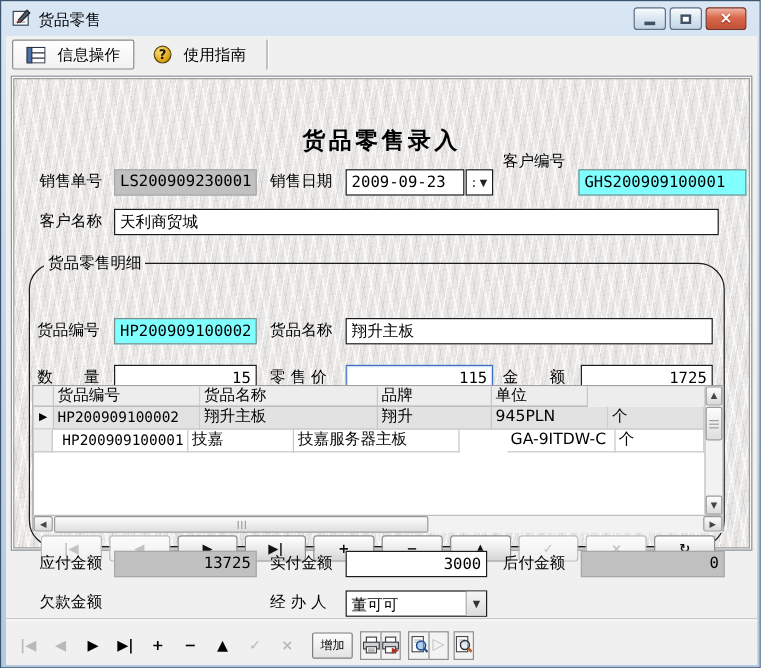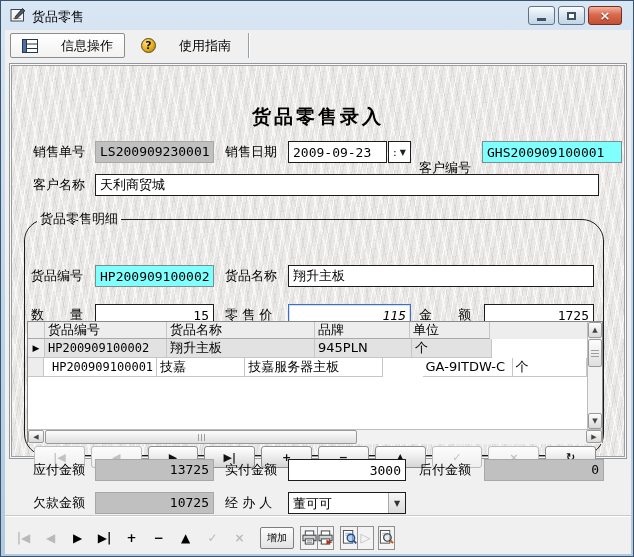--- a/index.html
+++ b/index.html
@@ -16,21 +16,21 @@
   .winbtn.maxb{ left:557px; width:27px; }
   .winbtn.closeb{ left:587px; width:34px; border-color:#7c2c1a;
     background:linear-gradient(#f2b3a2,#d96a4e 45%,#c14f35); }
   .glyph-min{ width:9px; height:3px; background:#3f5166; margin-top:8px; }
   .glyph-max{ width:9px; height:8px; border:2px solid #3f5166; background:#fff; }
   .glyph-close{ color:#fff; font-size:13px; font-weight:bold; text-shadow:0 1px 1px #7a2514; line-height:1; }
   
   .client{ position:absolute; left:4px; top:29px; width:626px; height:524px; background:#f0f0f0; }
   
   .tabbar{ position:absolute; left:0; top:0; width:100%; height:31px; display:flex; align-items:center; }
-  .tab{ display:flex; align-items:center; gap:23px; height:25px; padding:0 11px; margin-left:5px;
+  .tab{ display:flex; align-items:center; gap:10px; height:25px; padding:0 11px; margin-left:5px;
     font-size:13px; color:#000; cursor:default; }
   .tab.active{ background:linear-gradient(#ffffff,#f2f2f2); border:1px solid #8c8c8c; border-radius:2px; }
   .tab-divider{ width:1px; height:25px; background:#9aa0a6; margin-left:6px; box-shadow:1px 0 0 #fff; }
   .help-badge{ width:15px; height:15px; border-radius:50%; border:1px solid #5a4710;
     background:radial-gradient(circle at 35% 30%, #ffdf7e, #e0a817 60%, #a97a08); color:#1a1200;
     font-size:11px; font-weight:bold; display:flex; align-items:center; justify-content:center; }
   
   .main-panel{ position:absolute; left:4px; top:33px; width:618px; height:396px;
     border:1px solid #8f989f; box-shadow:inset 0 0 0 1px #fafafa, inset 0 0 0 2px #9e9e9e;
     background-color:#ebe9e7;
@@ -155,56 +155,57 @@
       <div class="form-heading">货品零售录入</div>
 
       <span class="lbl" style="left:23px;top:77px">销售单号</span>
       <div class="fld gray" style="left:85px;top:77px;width:119px">LS200909230001</div>
       <span class="lbl" style="left:215px;top:77px">销售日期</span>
       <input class="fld" style="left: 278px; top: 77px; width: 99px;" value="2009-09-23">
       <div class="dropbtn" style="left:378px;top:77px">
         <span>:</span>
         <span class="arrow">▼</span>
       </div>
-      <span class="lbl" style="left:409px;top:93px">客户编号</span>
+      <span class="lbl" style="left:409px;top:60px">客户编号</span>
       <input class="fld cyan" style="left: 472px; top: 77px; width: 140px;" value="GHS200909100001">
 
       <span class="lbl" style="left:23px;top:110px">客户名称</span>
       <input class="fld cn" style="left: 85px; top: 110px; width: 504px;" value="天利商贸城">
 
       <fieldset class="groupbox">
         <legend>货品零售明细</legend>
 
         <span class="lbl" style="left:6px;top:37px">货品编号</span>
         <input class="fld cyan" style="left: 70px; top: 37px; width: 119px;" value="HP200909100002">
         <span class="lbl" style="left:200px;top:37px">货品名称</span>
         <input class="fld cn" style="left: 263px; top: 37px; width: 306px;" value="翔升主板">
 
         <span class="lbl" style="left:6px;top:76px">数　　量</span>
         <input class="fld num" style="left: 70px; top: 76px; width: 119px;" value="15">
         <span class="lbl" style="left:200px;top:76px">零 售 价</span>
-        <input class="fld num focus" style="left: 263px; top: 76px; width: 123px; font-style: italic;" value="115">
+        <input class="fld num focus" style="left: 263px; top: 76px; width: 123px;" value="115">
         <span class="lbl" style="left:394px;top:76px">金　　额</span>
         <input class="fld num" style="left: 459px; top: 76px; width: 110px;" value="1725">
 
         <div class="grid">
           <div class="grid-top">
             <div class="grid-main">
               <div class="g-row hdr" id="grid-header">
                 <div class="g-cell gut"></div>
               <div class="g-cell" style="width: 122px;">货品编号</div>
                   <div class="g-cell" style="width: 148px;">货品名称</div>
                   <div class="g-cell" style="width: 95px;">品牌</div>
                   <div class="g-cell" style="width: 80px;">单位</div>
                 </div>
               <div id="grid-rows">
                   <div class="g-row sel">
                     <div class="g-cell gut">▶</div>
                     <div class="g-cell mono-cell" style="width: 122px;">HP200909100002</div>
                     <div class="g-cell" style="width: 148px;">翔升主板</div>
+                    <div class="g-cell" style="width: 95px;">翔升</div>
                     <div class="g-cell" style="width: 97px;">945PLN</div>
                     <div class="g-cell" style="width: 80px;">个</div>
                   </div>
                   <div class="g-row">
                     <div class="g-cell gut"></div>
                     <div class="g-cell mono-cell" style="width: 122px; text-align: right;">HP200909100001</div>
                     <div class="g-cell" style="width: 95px;">技嘉</div>
                     <div class="g-cell" style="width: 148px;">技嘉服务器主板</div>
                     <div class="g-cell" style="width: 97px; margin-left: 40px;">GA-9ITDW-C</div>
                     <div class="g-cell" style="width: 80px;">个</div>
@@ -249,21 +250,20 @@
       </fieldset>
 
       <span class="lbl" style="left:23px;top:395px">应付金额</span>
       <div class="fld gray num" style="left:85px;top:395px;width:119px">13725</div>
       <span class="lbl" style="left:215px;top:395px">实付金额</span>
       <input class="fld num" style="left: 278px; top: 395px; width: 118px;" value="3000">
       <span class="lbl" style="left:409px;top:395px">后付金额</span>
       <div class="fld gray num" style="left:474px;top:395px;width:120px">0</div>
 
       <span class="lbl" style="left:23px;top:428px">欠款金额</span>
-      <div class="fld gray num" style="left:85px;top:428px;width:119px">10725</div>
       <span class="lbl" style="left:215px;top:428px">经 办 人</span>
       <div class="combo" style="left:278px;top:428px;width:118px">
         <span class="cval">董可可</span>
         <span class="cbtn">▼</span>
       </div>
     </div>
 
     <div class="bottombar">
       <div class="flatnav" id="flatnav">
           <div class="fglyph dis">|◀</div>

